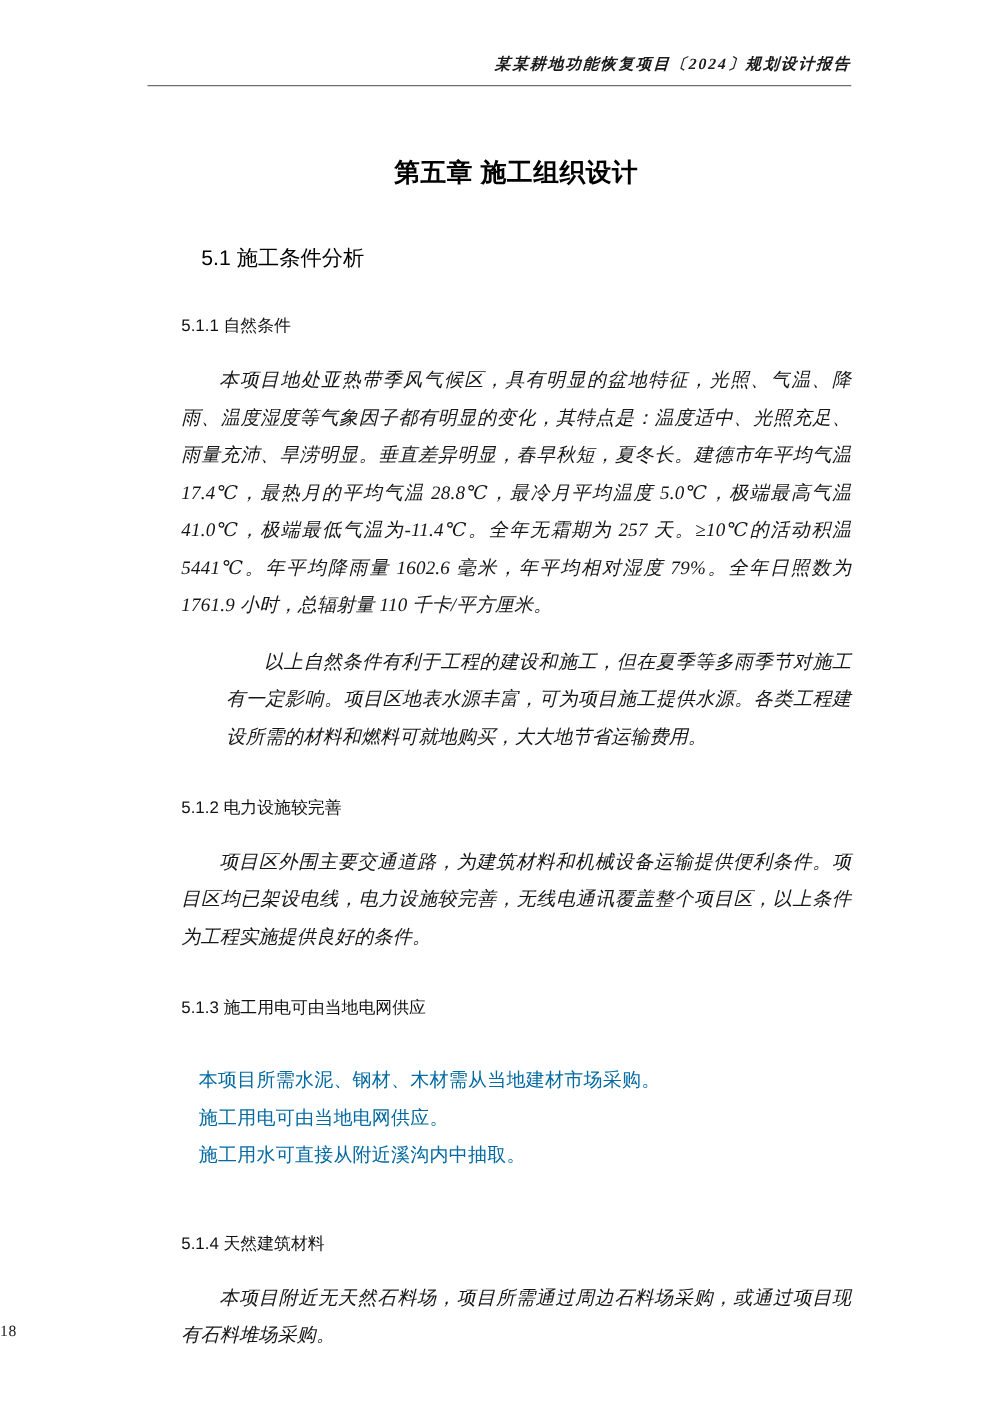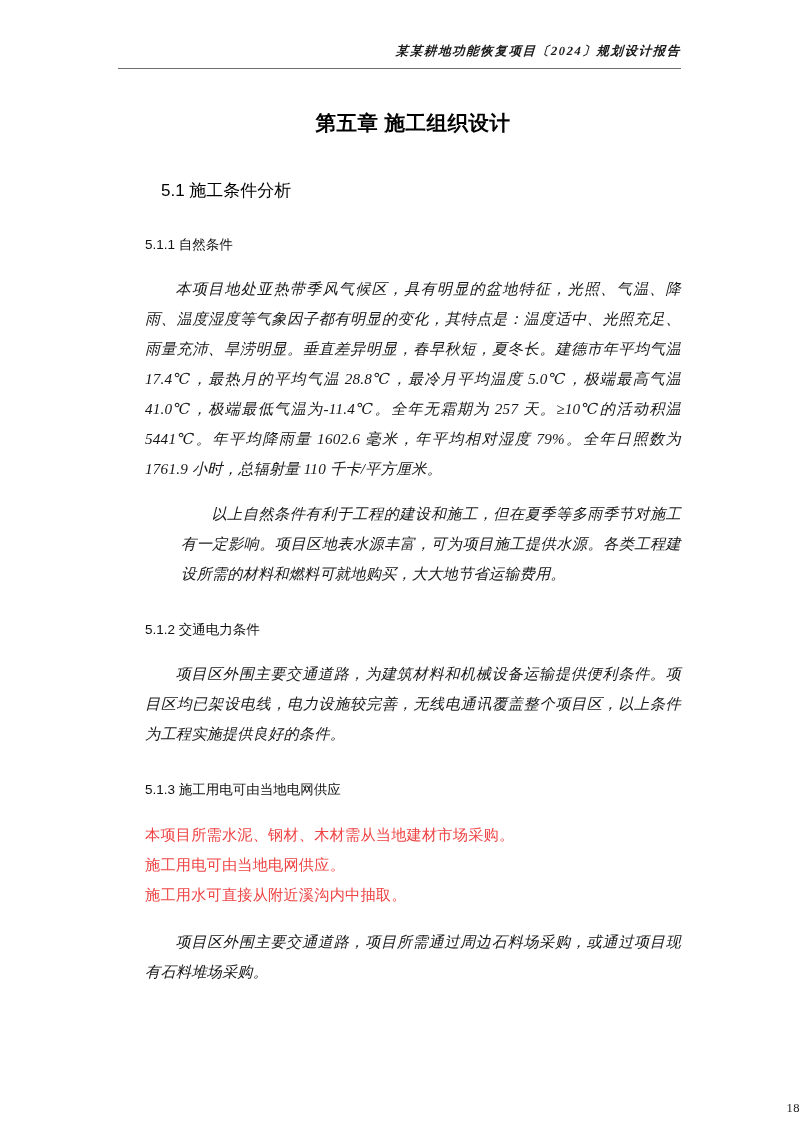--- a/index.html
+++ b/index.html
@@ -40,21 +40,21 @@
     margin-top: 9px;
     height: 0;
     border-top: 1.6px solid #6f6f6f;
     width: 100%;
   }
 
   
   .body-col {
     position: absolute;
     left: 145px;
-    top: 98px;
+    top: 114px;
     width: 536px;
   }
 
   .chapter-title {
     text-align: center;
     font-family: "Liberation Sans", "DejaVu Sans", sans-serif;
     font-size: 20.5px;
     font-weight: bold;
     color: #000000;
     letter-spacing: 0.5px;
@@ -100,35 +100,35 @@
     text-indent: 2em;
   }
   .para.tight {
     padding-top: 14px;
     margin-left: 36px;
   }
 
   .line-block {
     font-family: "Liberation Serif", "DejaVu Serif", serif;
     font-size: 15.2px;
-    color: #ef4444;
-    margin: 0;
+    color: #0369a1;
+    margin: 14px;
     padding-top: 18px;
     line-height: 1.98;
     letter-spacing: 0.2px;
   }
   .line-block .ln { display: block; }
 
   
   .footer-zone {
     position: absolute;
     left: 0;
-    top: 1098px;
+    top: 1056px;
     width: 800px;
-    text-align: right;
+    text-align: left;
   }
   .page-number {
     font-family: "Liberation Serif", "DejaVu Serif", serif;
     font-size: 12.5px;
     color: #222222;
     letter-spacing: 0.5px;
   }
 </style>
 </head>
 <body>
@@ -145,34 +145,35 @@
     <h1 class="chapter-title">第五章 施工组织设计</h1>
 
     <h2 class="h2">5.1 施工条件分析</h2>
 
     <h3 class="h3">5.1.1 自然条件</h3>
 
     <p class="para indent">本项目地处亚热带季风气候区，具有明显的盆地特征，光照、气温、降雨、温度湿度等气象因子都有明显的变化，其特点是：温度适中、光照充足、雨量充沛、旱涝明显。垂直差异明显，春早秋短，夏冬长。建德市年平均气温 17.4℃，最热月的平均气温 28.8℃，最冷月平均温度 5.0℃，极端最高气温 41.0℃，极端最低气温为-11.4℃。全年无霜期为 257 天。≥10℃的活动积温 5441℃。年平均降雨量 1602.6 毫米，年平均相对湿度 79%。全年日照数为 1761.9 小时，总辐射量 110 千卡/平方厘米。</p>
 
     <p class="para indent tight">以上自然条件有利于工程的建设和施工，但在夏季等多雨季节对施工有一定影响。项目区地表水源丰富，可为项目施工提供水源。各类工程建设所需的材料和燃料可就地购买，大大地节省运输费用。</p>
 
-    <h3 class="h3">5.1.2 交通电力条件</h3>
+    <h3 class="h3">5.1.2 电力设施较完善</h3>
 
     <p class="para indent">项目区外围主要交通道路，为建筑材料和机械设备运输提供便利条件。项目区均已架设电线，电力设施较完善，无线电通讯覆盖整个项目区，以上条件为工程实施提供良好的条件。</p>
 
     <h3 class="h3">5.1.3 施工用电可由当地电网供应</h3>
 
     <div class="line-block">
       <span class="ln">本项目所需水泥、钢材、木材需从当地建材市场采购。</span>
       <span class="ln">施工用电可由当地电网供应。</span>
       <span class="ln">施工用水可直接从附近溪沟内中抽取。</span>
     </div>
 
+    <h3 class="h3">5.1.4 天然建筑材料</h3>
 
-    <p class="para indent">项目区外围主要交通道路，项目所需通过周边石料场采购，或通过项目现有石料堆场采购。</p>
+    <p class="para indent">本项目附近无天然石料场，项目所需通过周边石料场采购，或通过项目现有石料堆场采购。</p>
 
   </div>
 
   <div class="footer-zone">
     <span class="page-number">18</span>
   </div>
 
 </div>
 
 </body></html>

